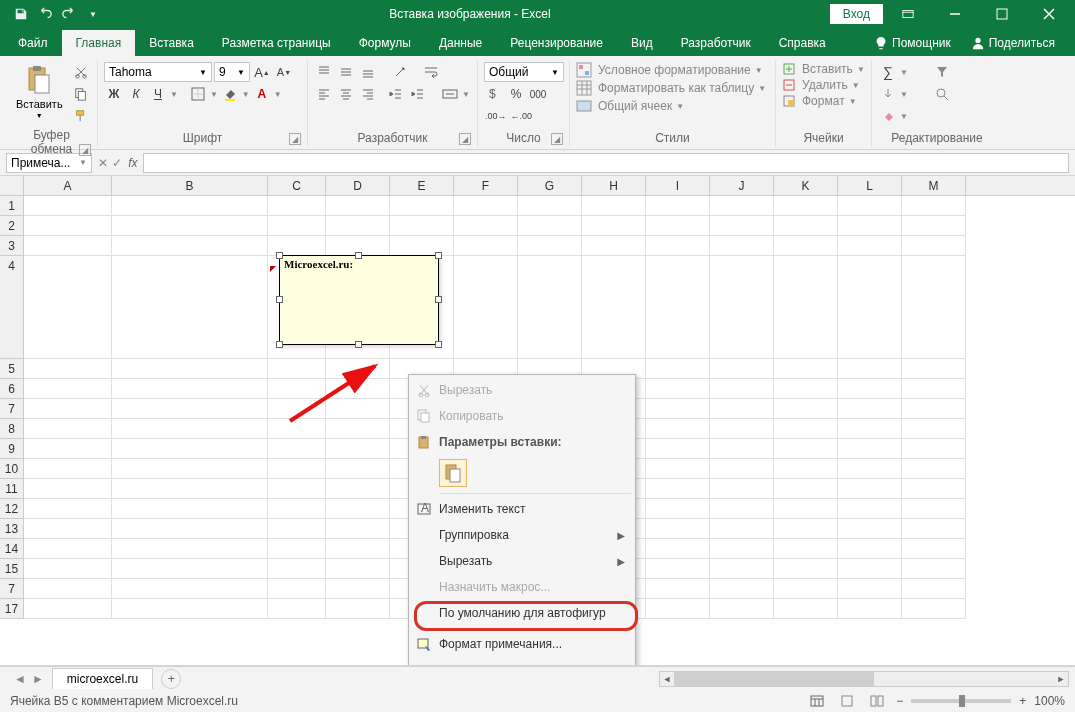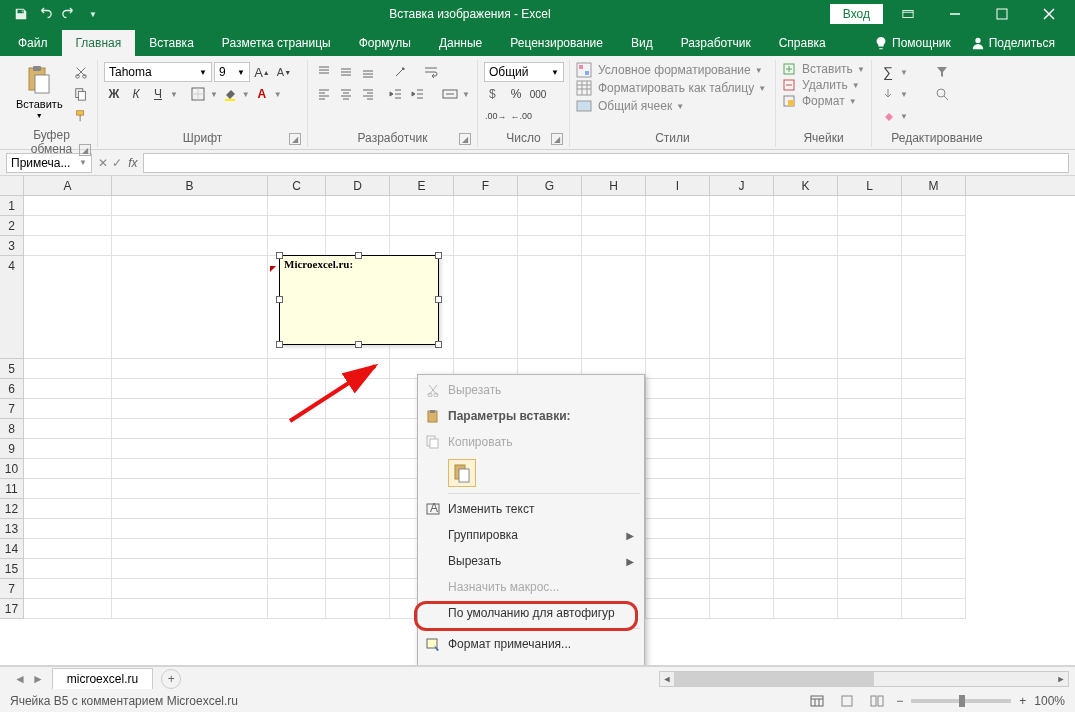--- a/index.html
+++ b/index.html
@@ -45,21 +45,21 @@
 .grid-row.wide{height:103px}
 .cell{border-right:1px solid #e0e0e0;border-bottom:1px solid #e0e0e0;height:100%}
 .comment-box{position:absolute;left:279px;top:79px;width:160px;height:90px;background:#ffffe1;border:1px solid #000;box-shadow:2px 2px 4px rgba(0,0,0,.15)}
 .comment-text{padding:2px 4px;font-family:Tahoma;font-size:11px;font-weight:bold}
 .handle{position:absolute;width:7px;height:7px;background:#fff;border:1px solid #666}
 .h-tl{left:-4px;top:-4px}.h-tm{left:50%;top:-4px;margin-left:-4px}.h-tr{right:-4px;top:-4px}
 .h-ml{left:-4px;top:50%;margin-top:-4px}.h-mr{right:-4px;top:50%;margin-top:-4px}
 .h-bl{left:-4px;bottom:-4px}.h-bm{left:50%;bottom:-4px;margin-left:-4px}.h-br{right:-4px;bottom:-4px}
 .comment-tri{position:absolute;left:270px;top:90px;width:0;height:0;border-top:6px solid #b00;border-right:6px solid transparent}
 .arrow{position:absolute;left:280px;top:185px;pointer-events:none}
-.ctx-menu{position:absolute;left:417px;top:198px;width:228px;background:#f5f5f5;border:1px solid #b6b6b6;box-shadow:2px 2px 6px rgba(0,0,0,.25);padding:2px}
+.ctx-menu{position:absolute;left:408px;top:198px;width:228px;background:#f5f5f5;border:1px solid #b6b6b6;box-shadow:2px 2px 6px rgba(0,0,0,.25);padding:2px}
 .ctx-item{height:26px;display:flex;align-items:center;padding:0 8px 0 28px;position:relative;color:#333}
 .ctx-item.disabled{color:#aaa}
 .ctx-item.header{color:#333;font-weight:normal}
 .ctx-ico{position:absolute;left:4px;width:18px;height:18px;display:flex;align-items:center;justify-content:center}
 .ctx-caret{margin-left:auto;color:#666;font-size:10px}
 .ctx-sep{height:1px;background:#ddd;margin:2px 2px 2px 28px}
 .ctx-highlight{position:absolute;border:3px solid #d4332a;border-radius:12px;left:414px;top:425px;width:224px;height:30px}
 .paste-opt{height:36px;display:flex;align-items:center;padding-left:28px}
 .paste-btn{width:28px;height:28px;border:1px solid #ddb967;background:#fff3d6;display:flex;align-items:center;justify-content:center}
 .tabs-bar{height:24px;background:#f3f3f3;border-top:1px solid #d4d4d4;display:flex;align-items:center;padding:0 6px}
@@ -781,37 +781,37 @@
     <div class="ctx-item disabled">
       <span class="ctx-ico">
           <svg width="14" height="14">
             <path stroke="#bbb" fill="none" d="M3 2l8 10M11 2 3 12"></path>
             <circle cx="4" cy="12" r="2" fill="none" stroke="#bbb"></circle>
             <circle cx="10" cy="12" r="2" fill="none" stroke="#bbb"></circle>
           </svg>
         </span>
       <span>Вырезать</span>
     </div>
+    <div class="ctx-item disabled">
+      <span class="ctx-ico">
+          <svg width="14" height="14">
+            <rect x="1" y="1" width="8" height="10" fill="none" stroke="#bbb"></rect>
+            <rect x="4" y="4" width="8" height="9" fill="#fff" stroke="#bbb"></rect>
+          </svg>
+        </span>
+      <span>Копировать</span>
+    </div>
     <div class="ctx-item header">
       <span class="ctx-ico">
           <svg width="14" height="14">
             <rect x="2" y="2" width="9" height="11" fill="#d9b36c" stroke="#b08a3f"></rect>
             <rect x="4" y="1" width="5" height="3" fill="#888"></rect>
           </svg>
         </span>
       <span style="font-weight:bold;color:#555">Параметры вставки:</span>
-    </div>
-    <div class="ctx-item disabled">
-      <span class="ctx-ico">
-          <svg width="14" height="14">
-            <rect x="1" y="1" width="8" height="10" fill="none" stroke="#bbb"></rect>
-            <rect x="4" y="4" width="8" height="9" fill="#fff" stroke="#bbb"></rect>
-          </svg>
-        </span>
-      <span>Копировать</span>
     </div>
     <div class="paste-opt">
       <div class="paste-btn">
           <svg width="18" height="20">
             <rect x="2" y="2" width="10" height="14" fill="#d9b36c" stroke="#b08a3f"></rect>
             <rect x="6" y="6" width="10" height="13" fill="#fff" stroke="#888"></rect>
           </svg>
         </div>
     </div>
     <div class="ctx-sep"></div>

